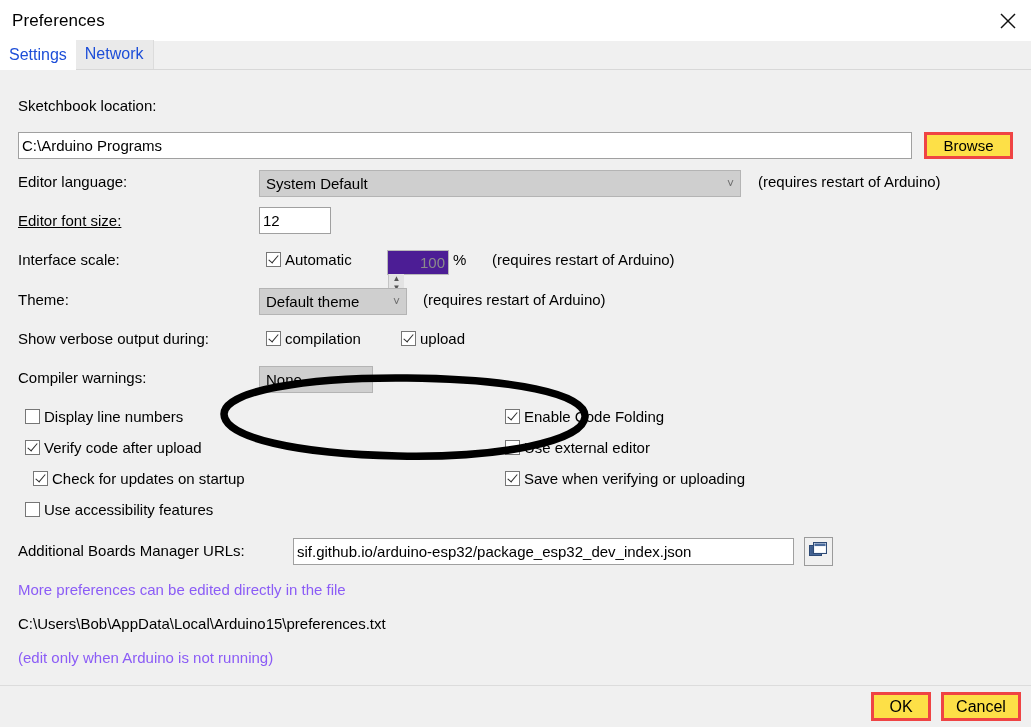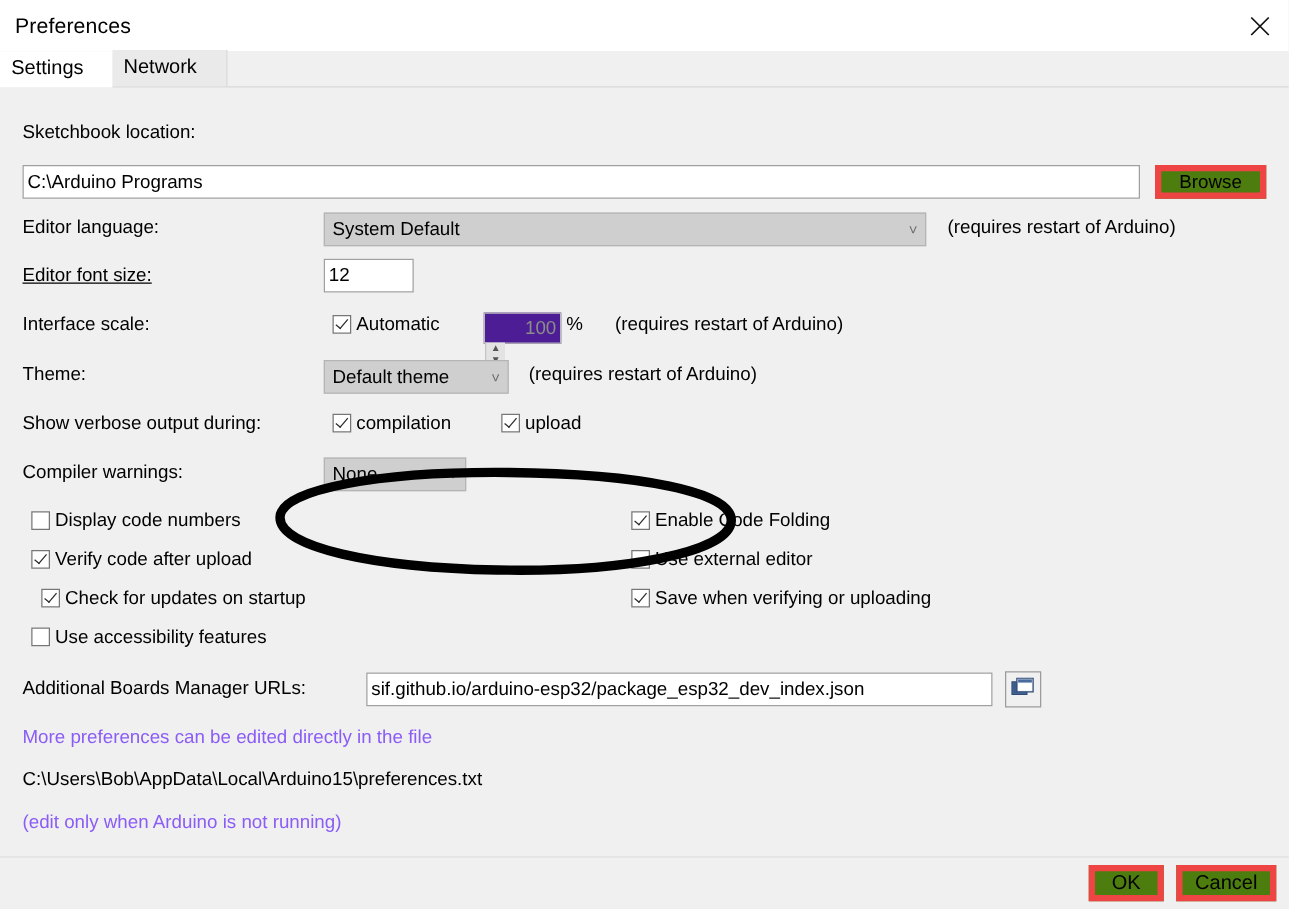--- a/index.html
+++ b/index.html
@@ -58,26 +58,26 @@
     display: flex;
     align-items: flex-end;
     border-bottom: 1px solid #d8d8d8;
     flex: 0 0 auto;
     box-sizing: border-box;
     position: relative;
     z-index: 1;
   }
   .tab {
     font-size: 16px;
-    padding: 3px 23px 4px 9px;
+    padding: 3px 9px 4px 9px;
     line-height: 21px;
     box-sizing: border-box;
     height: 29px;
     cursor: default;
-    color: #000000;
+    color: #1d4ed8;
     text-align: right;
   }
   .tab.active {
     background: #ffffff;
     margin-bottom: -1px;
     padding-bottom: 5px;
   }
   .tab.inactive {
     background: #eaeaea;
     border-right: 1px solid #dcdcdc;
@@ -107,22 +107,22 @@
     font-size: 15px;
     color: #000;
     padding: 0 3px;
     box-sizing: border-box;
     height: 27px;
     line-height: 25px;
     outline: none;
   }
   
   .btn {
-    background: #4d7c0f;
-    border: 5px solid #ef4444;
+    background: #fde047;
+    border: 3px solid #ef4444;
     font-family: "Liberation Sans", sans-serif;
     font-size: 15px;
     color: #000;
     box-sizing: border-box;
     cursor: default;
     padding: 0;
     line-height: 1;
   }
   
   .combo {
@@ -350,21 +350,21 @@
     <div class="row" style="left:259px; top:296px;">
       <div class="combo" style="width:114px;">
         <span>None</span>
         <span class="chev">˅</span>
       </div>
     </div>
 
     <div class="row" style="left:25px; top:338px;">
       <label class="cb-wrap">
         <span class="cb"></span>
-        <span class="cb-lbl">Display code numbers</span>
+        <span class="cb-lbl">Display line numbers</span>
       </label>
     </div>
     <div class="row" style="left:25px; top:369px;">
       <label class="cb-wrap">
         <span class="cb checked"></span>
         <span class="cb-lbl">Verify code after upload</span>
       </label>
     </div>
     <div class="row" style="left:33px; top:400px;">
       <label class="cb-wrap">

